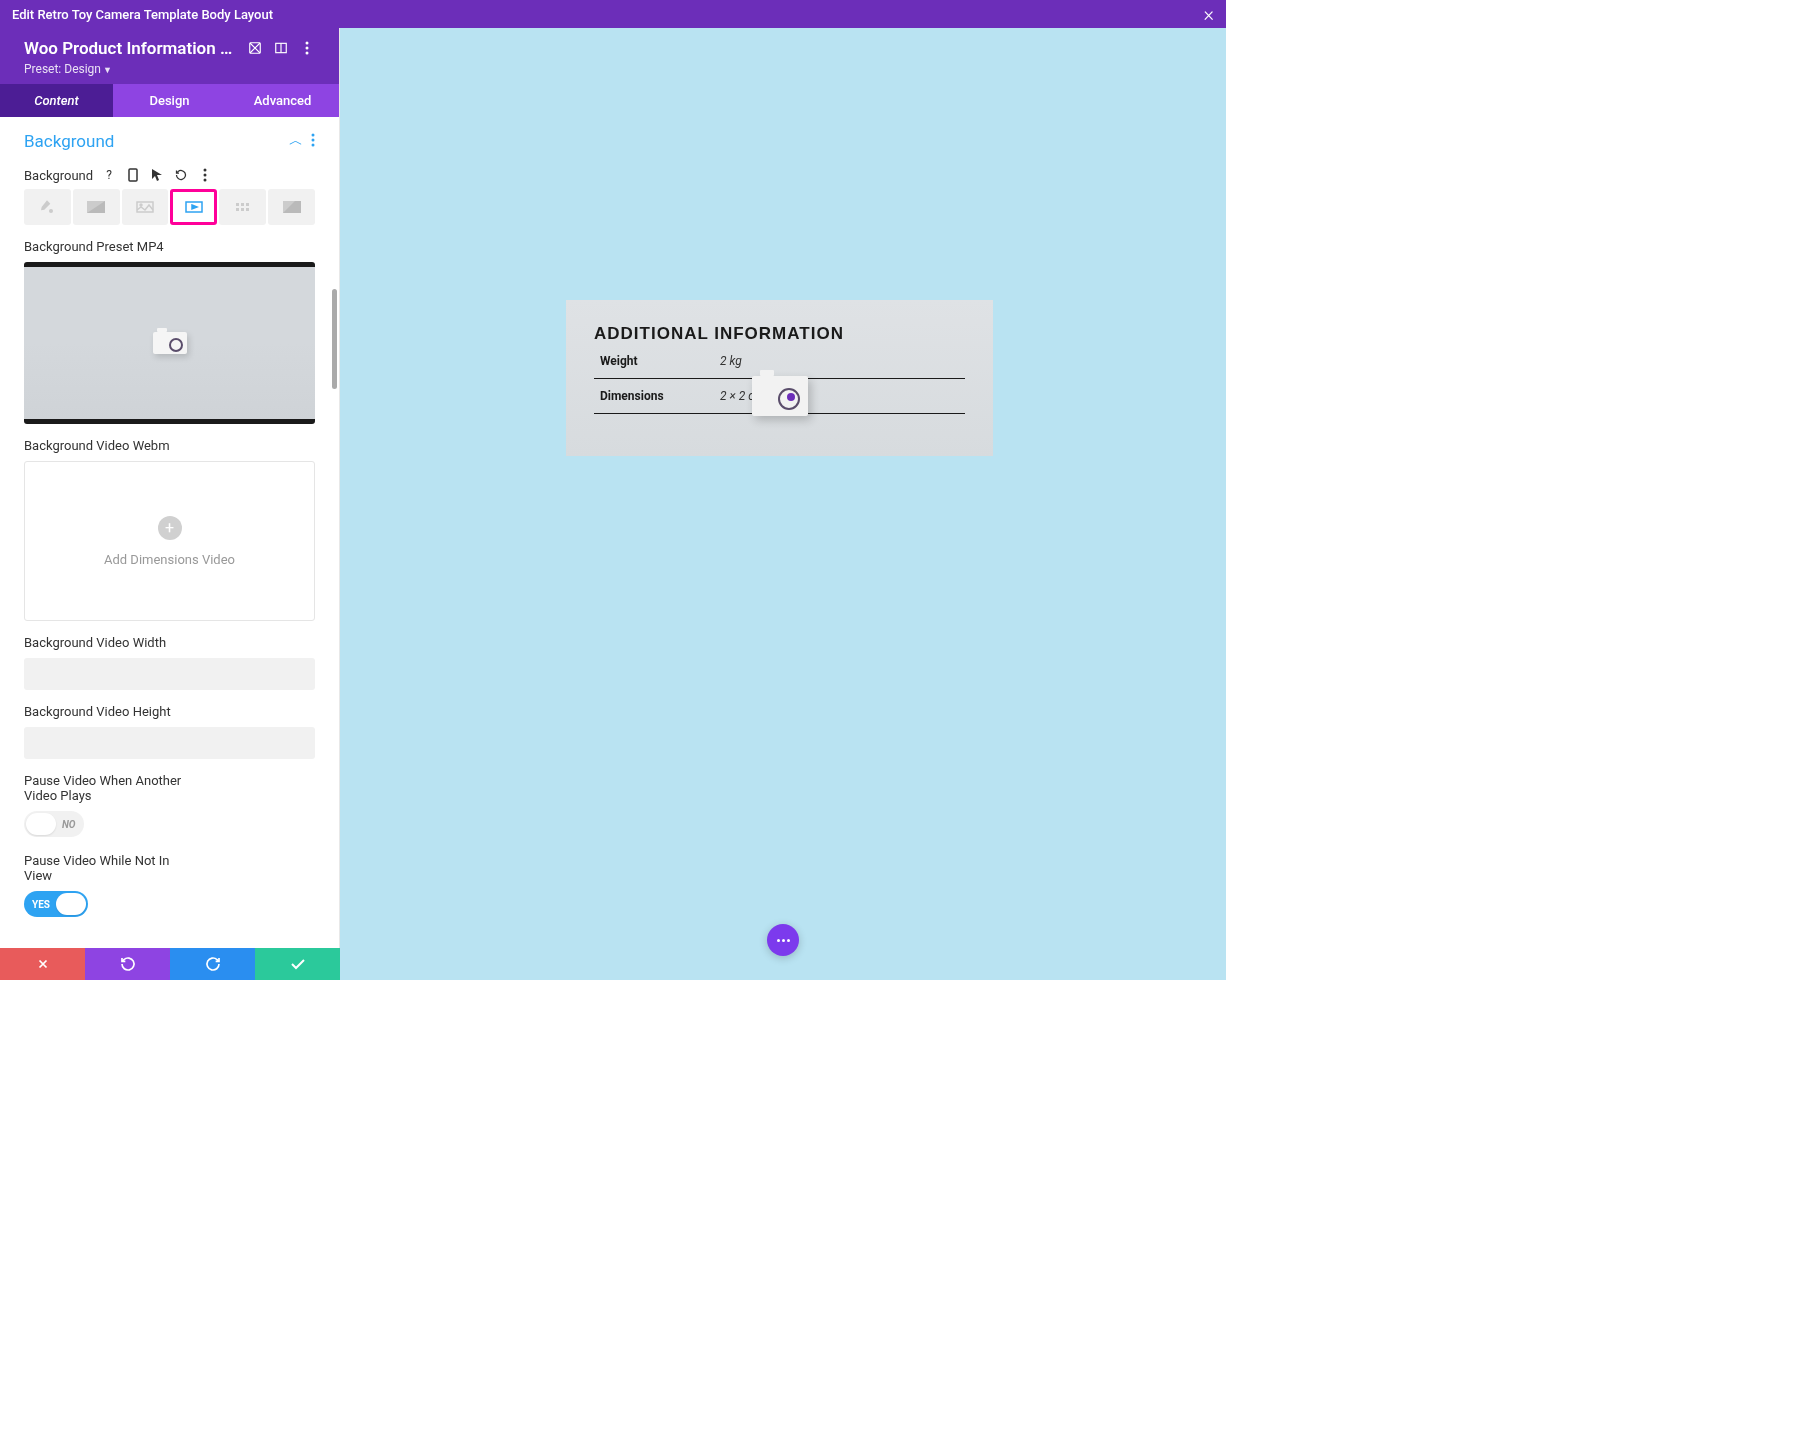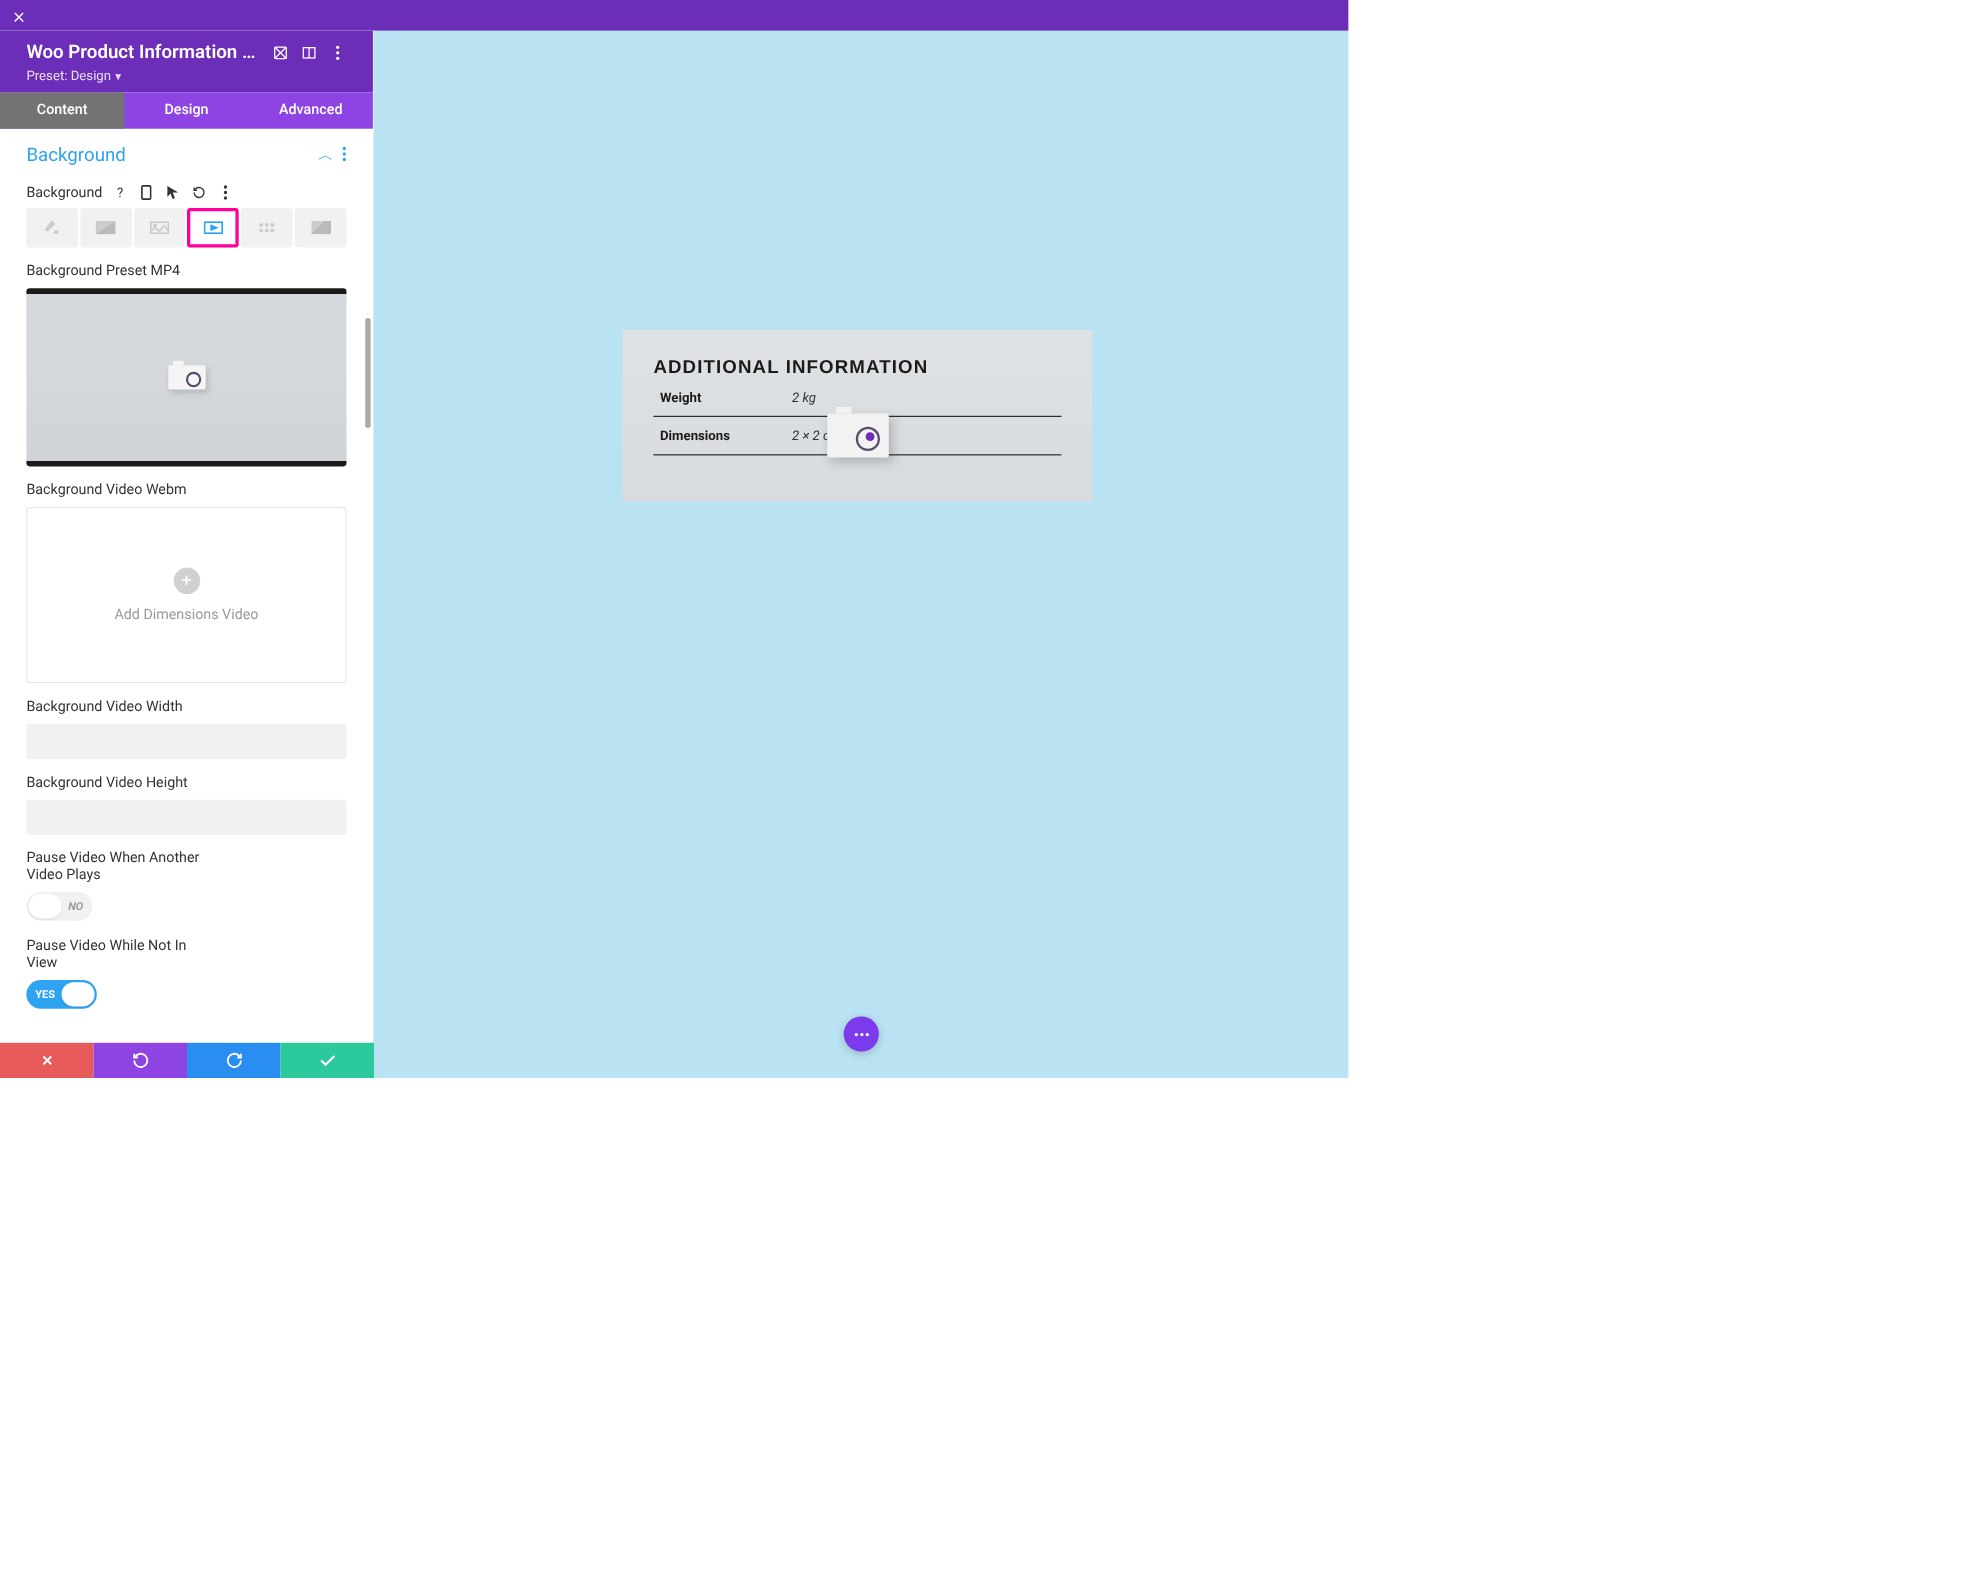--- a/index.html
+++ b/index.html
@@ -15,21 +15,21 @@
 
 .module-header { background: #6c2eb9; padding: 10px 24px 8px; color: #fff; }
 .module-header .mod-title-row { display: flex; align-items: center; gap: 10px; }
 .module-header .mod-title { font-size: 17px; font-weight: 600; overflow: hidden; text-overflow: ellipsis; white-space: nowrap; flex: 1; }
 .module-header .hdr-icon { width: 16px; height: 16px; display: inline-flex; align-items: center; justify-content: center; cursor: pointer; }
 .module-header .preset-row { font-size: 12px; color: rgba(255,255,255,.85); margin-top: 4px; cursor: pointer; }
 .module-header .preset-row .caret { font-size: 9px; margin-left: 2px; }
 
 .tabs-row { background: #8e44e2; display: flex; }
 .tabs-row .tab { flex: 1; text-align: center; color: #fff; font-size: 13px; padding: 9px 0; cursor: pointer; font-weight: 500; }
-.tabs-row .tab.active { background: #737373; }
+.tabs-row .tab.active { background: #4c1d95; font-style: italic; }
 
 .panel-header { display: flex; align-items: center; padding: 14px 24px 8px; }
 .panel-header .panel-title { color: #2ea3f2; font-size: 17px; font-weight: 400; flex: 1; }
 .panel-header .panel-collapse { color: #2ea3f2; font-size: 14px; cursor: pointer; margin-right: 8px; }
 .panel-header .panel-menu { color: #2ea3f2; font-size: 16px; cursor: pointer; }
 
 .settings-scroll { flex: 1; overflow-y: auto; padding: 0 24px 10px; position: relative; }
 .settings-scroll::-webkit-scrollbar { width: 6px; }
 .settings-scroll::-webkit-scrollbar-thumb { background: #bbb; border-radius: 3px; }
 
@@ -86,20 +86,21 @@
 
 .fab { position: absolute; bottom: 24px; left: 50%; transform: translateX(-50%); width: 32px; height: 32px; border-radius: 50%; background: #7c3aed; display: flex; align-items: center; justify-content: center; cursor: pointer; box-shadow: 0 2px 8px rgba(0,0,0,.2); }
 .fab span { width: 3px; height: 3px; background: #fff; border-radius: 50%; margin: 0 1px; }
 
 .scroll-indicator { position: absolute; right: 2px; top: 130px; width: 5px; height: 100px; background: #aaa; border-radius: 3px; }
 </style>
 </head>
 <body>
 
 <div class="top-bar">
+  <span class="title">Edit Retro Toy Camera Template Body Layout</span>
   <span class="close-x">×</span>
 </div>
 
 <div class="main-area">
 
   <div class="sidebar">
 
     <div class="module-header">
       <div class="mod-title-row">
         <span class="mod-title">Woo Product Information S...</span>

